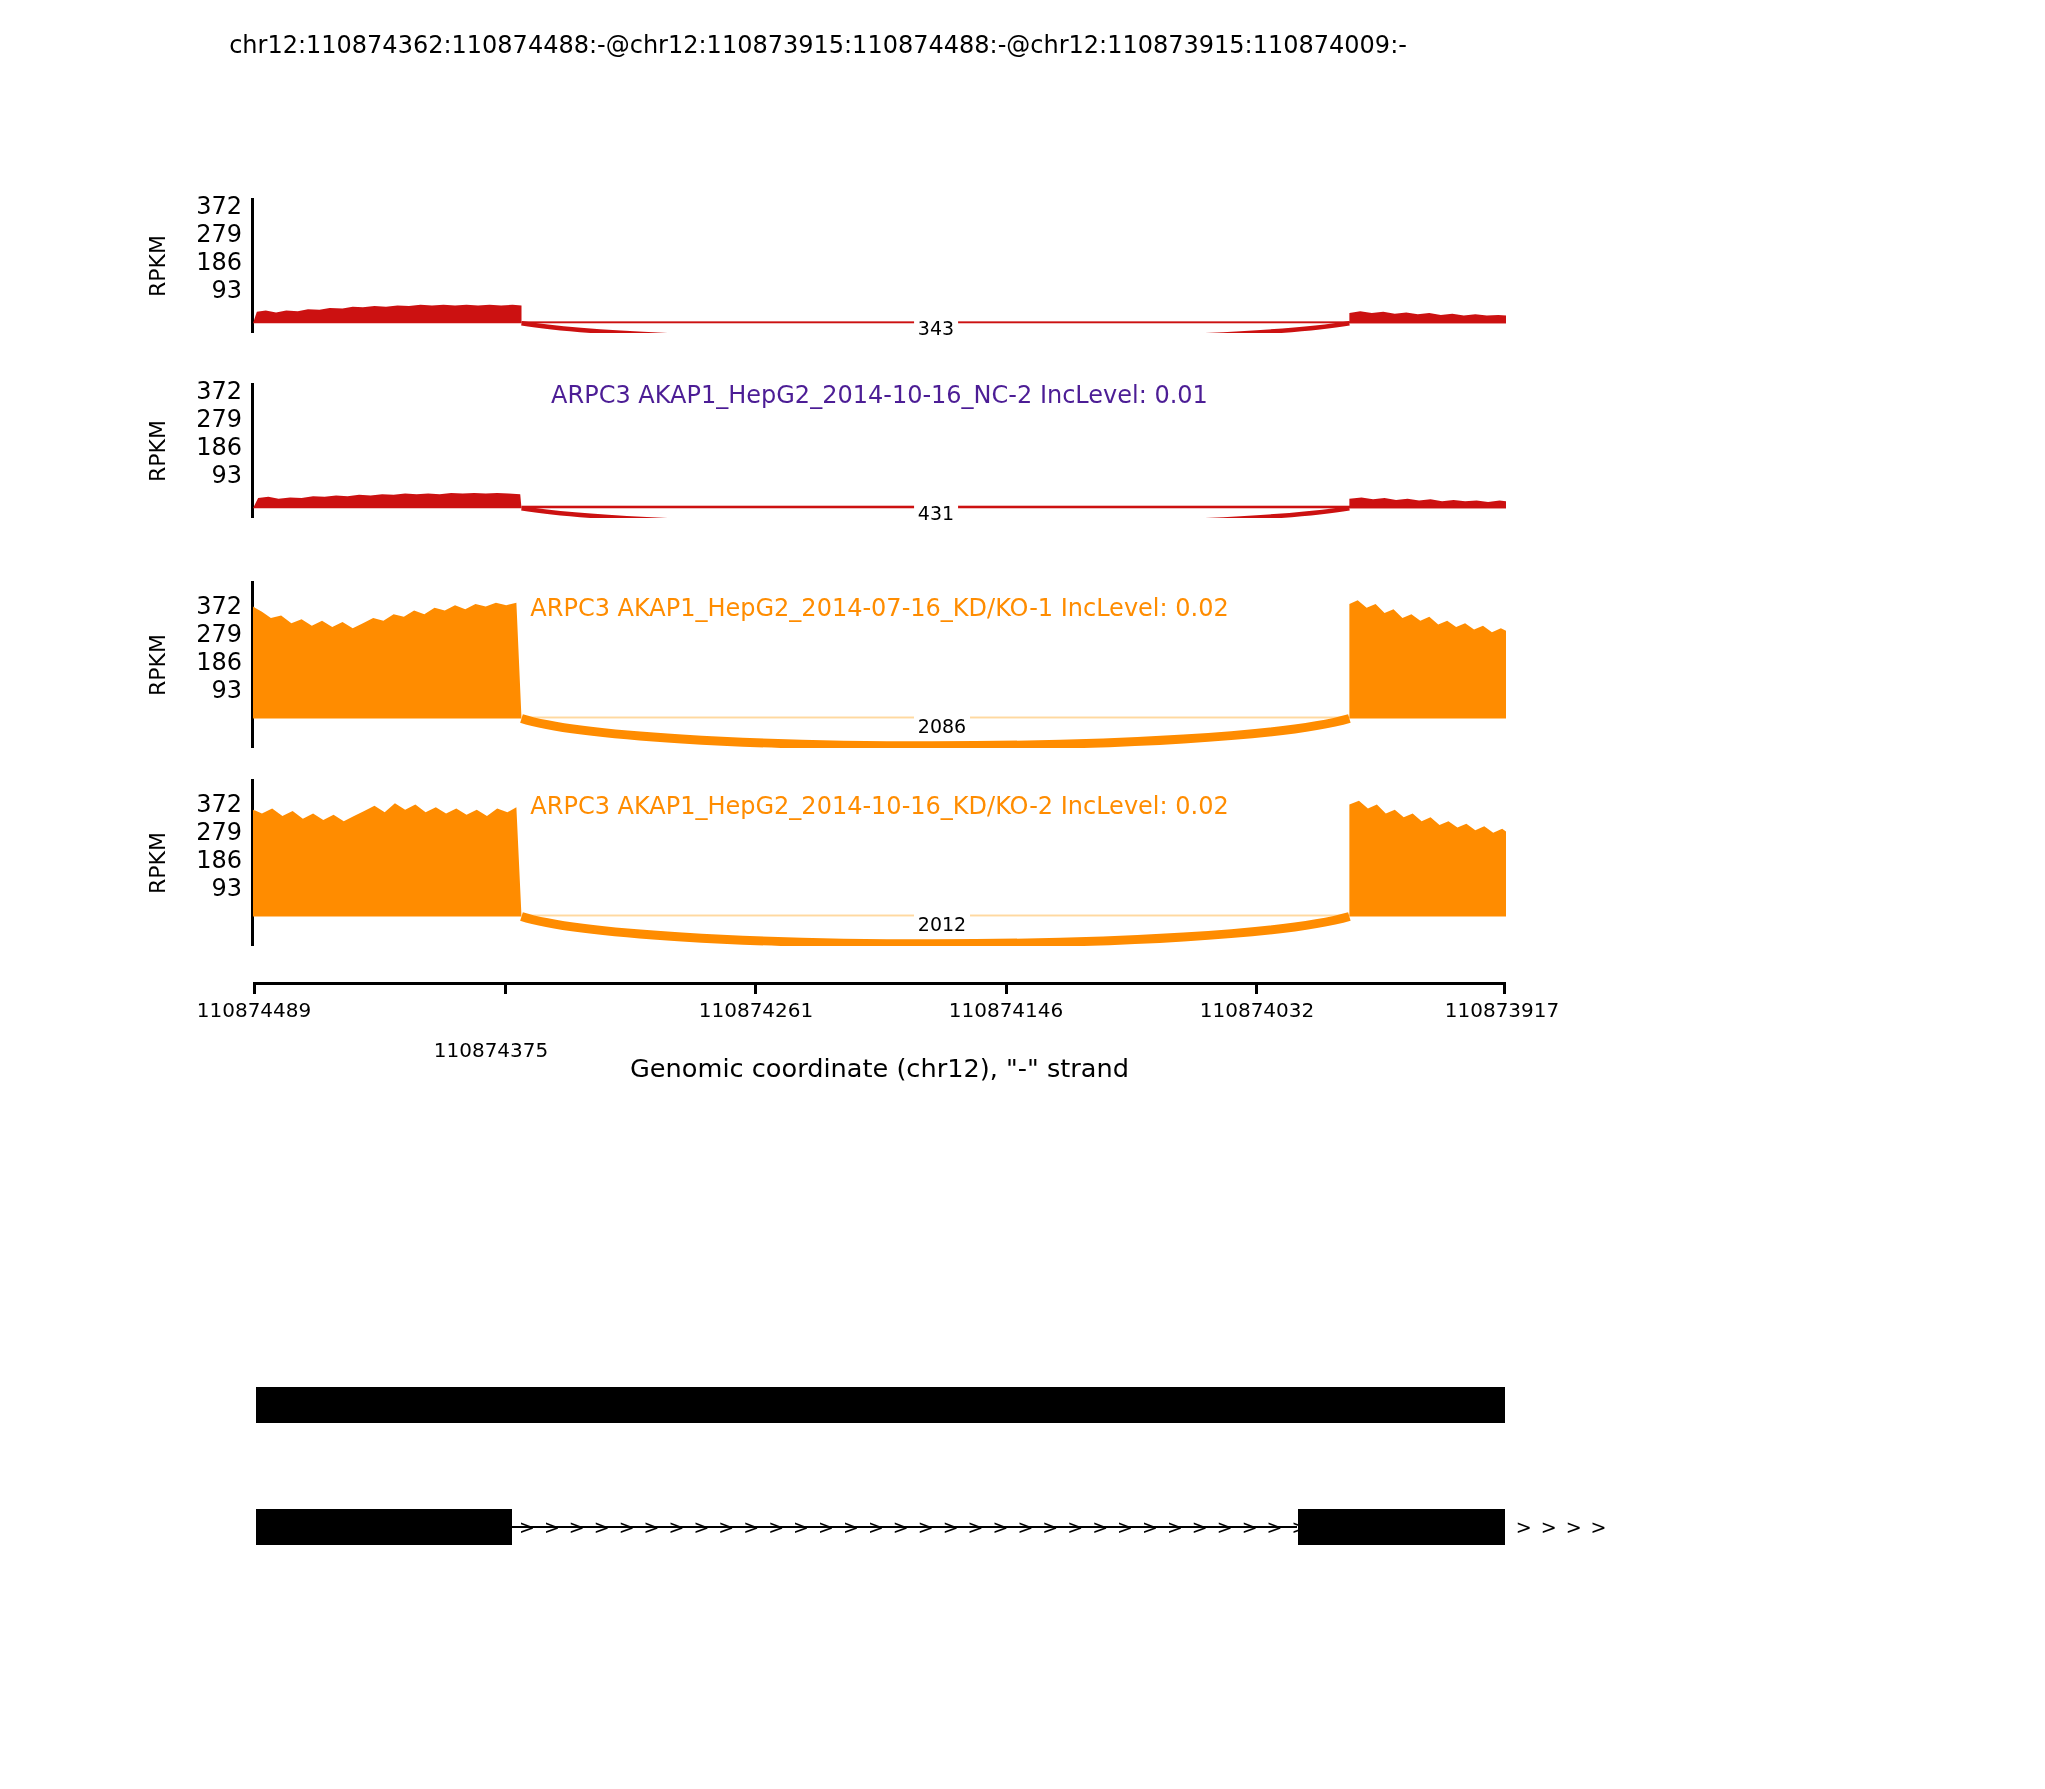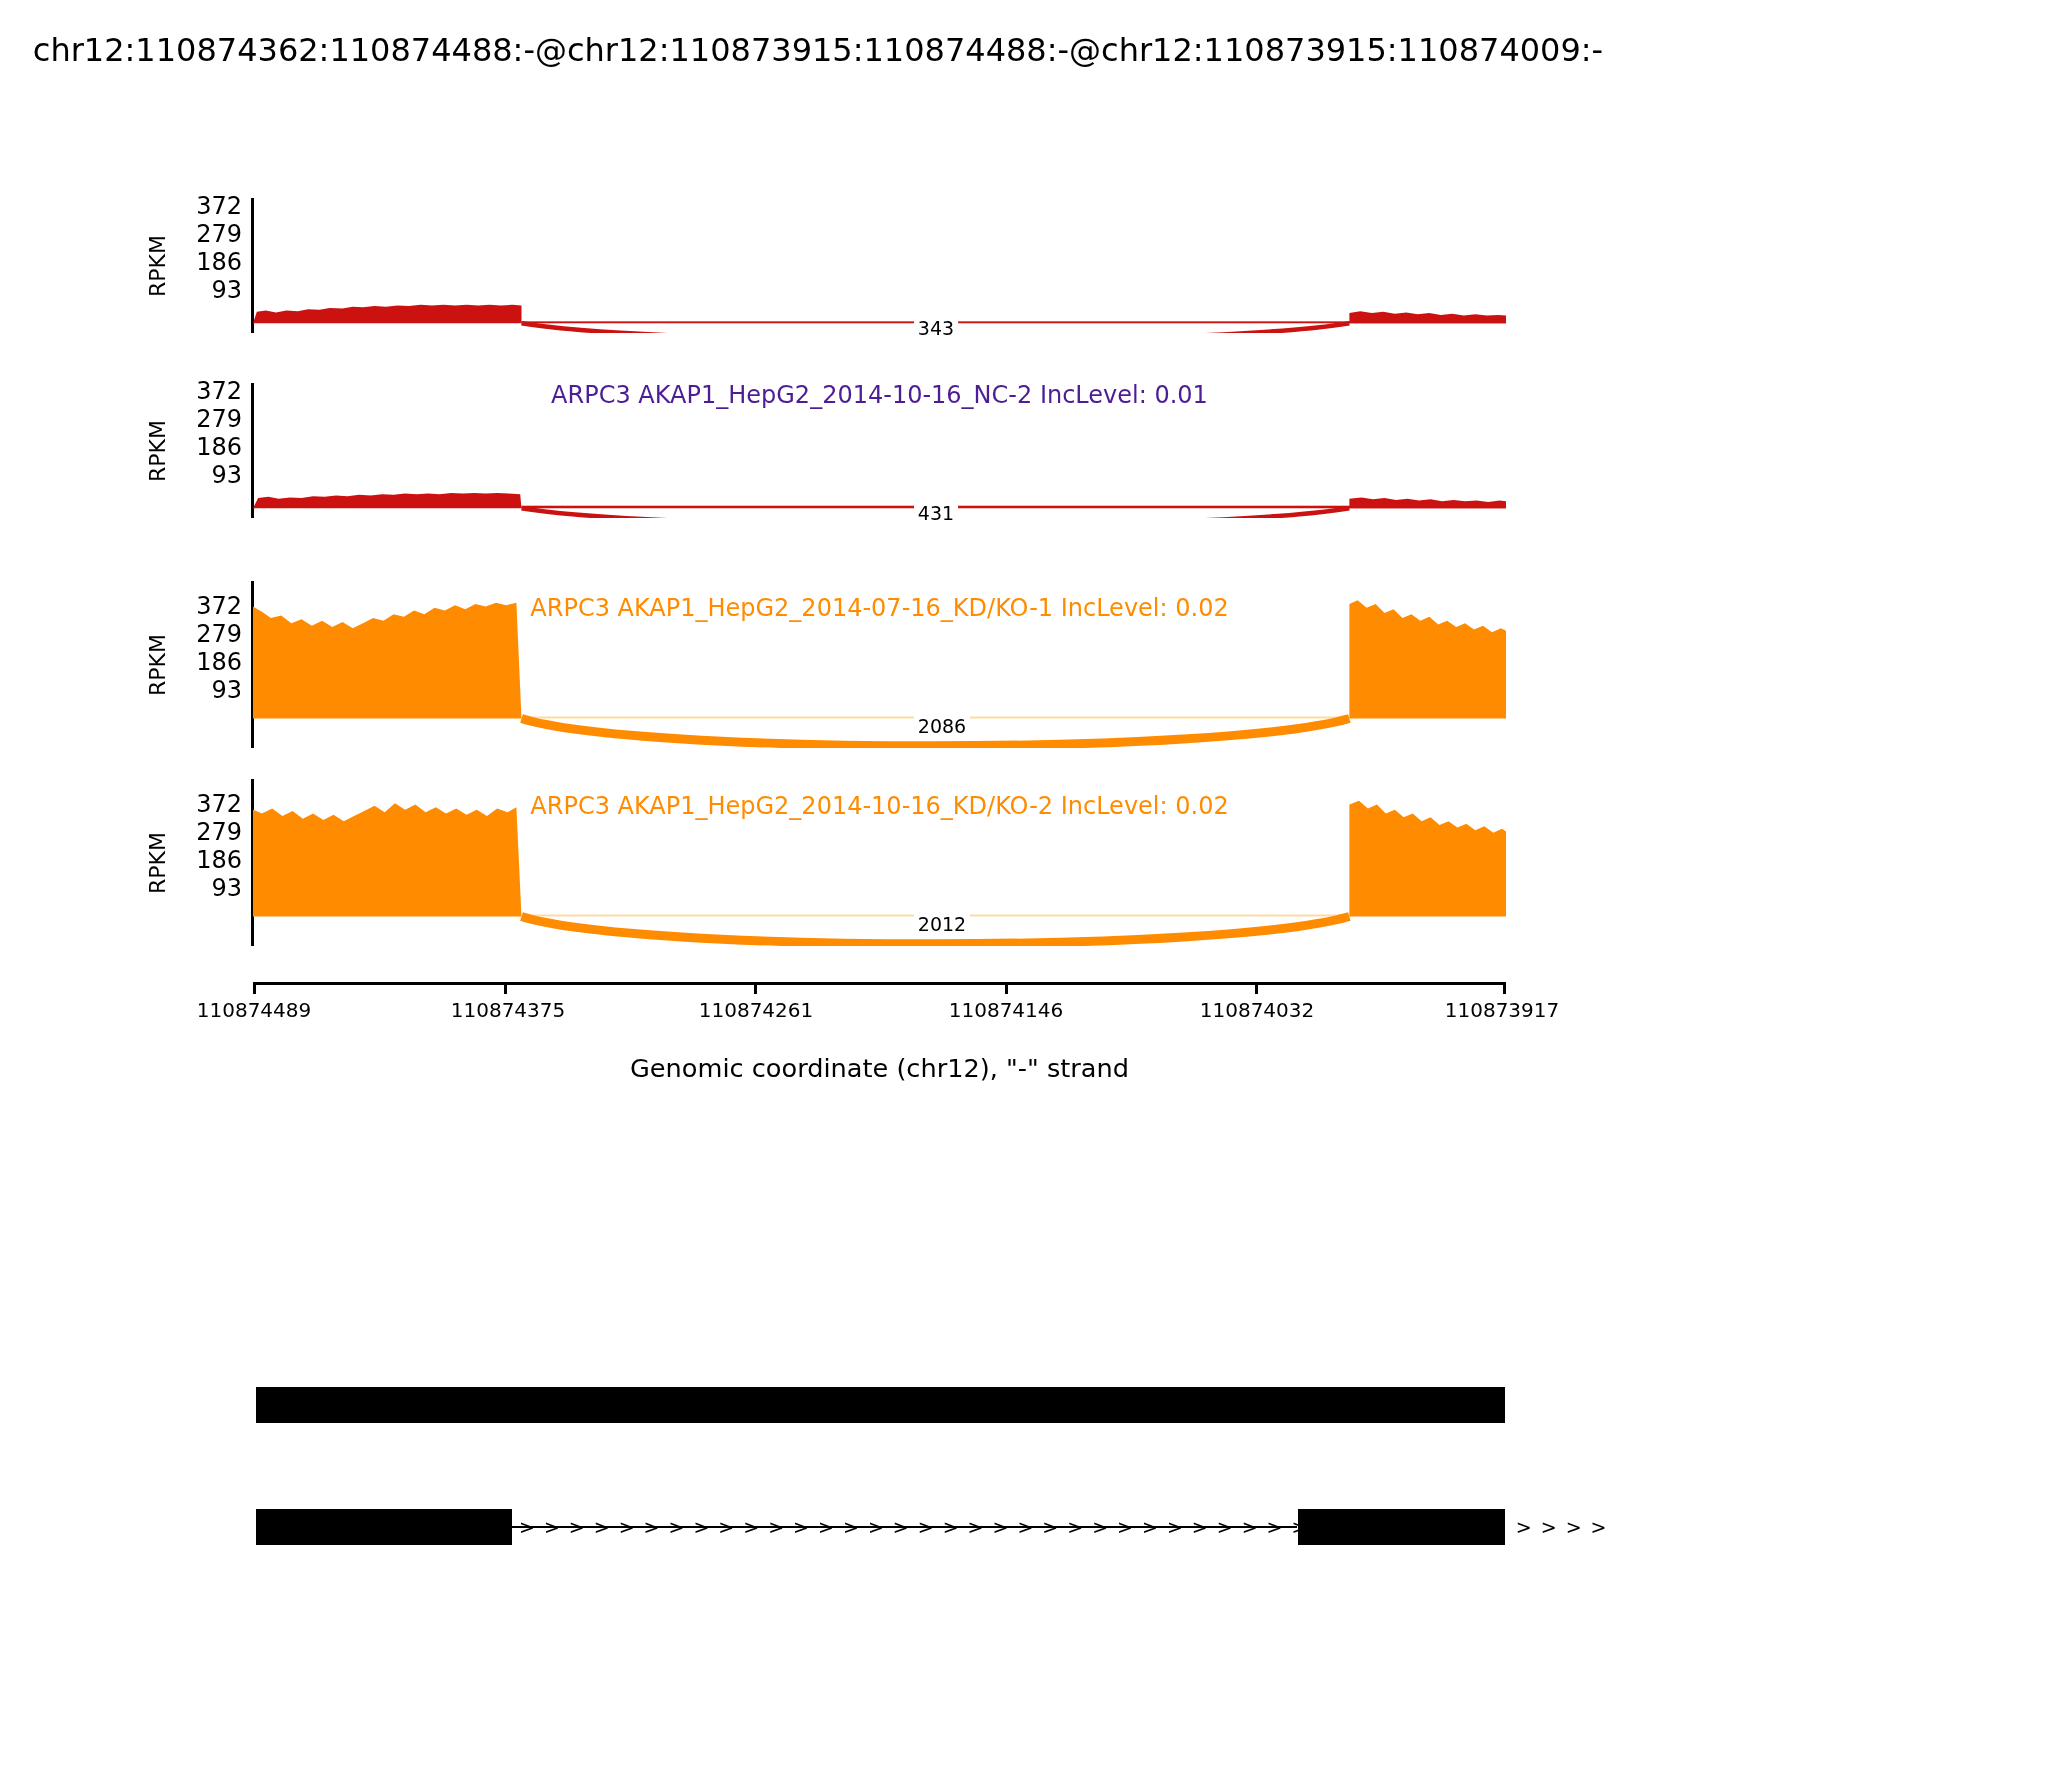--- a/index.html
+++ b/index.html
@@ -14,21 +14,21 @@
     color: #000000;
     overflow: hidden;
     position: relative;
   }
   #page-title {
     position: absolute;
     left: 0;
     top: 31px;
     width: 1636px;
     text-align: center;
-    font-size: 32px;
+    font-size: 24px;
     letter-spacing: 0px;
     color: #000000;
     white-space: nowrap;
   }
 
   
   .track {
     position: absolute;
     left: 0;
     width: 2046px;
@@ -258,21 +258,21 @@
 <div id="xaxis-line"></div>
 
 <div class="xtick-mark" style="left:253px;"></div>
 <div class="xtick-mark" style="left:504px;"></div>
 <div class="xtick-mark" style="left:754px;"></div>
 <div class="xtick-mark" style="left:1005px;"></div>
 <div class="xtick-mark" style="left:1255px;"></div>
 <div class="xtick-mark" style="left:1503px;"></div>
 
 <div class="xtick-label" style="left:254px;">110874489</div>
-<div class="xtick-label" style="left:508px;">110874375</div>
+<div class="xtick-label" style="left:491px;margin-top:40px;">110874375</div>
 <div class="xtick-label" style="left:756px;">110874261</div>
 <div class="xtick-label" style="left:1006px;">110874146</div>
 <div class="xtick-label" style="left:1257px;">110874032</div>
 <div class="xtick-label" style="left:1502px;">110873917</div>
 
 <div id="xaxis-title">Genomic coordinate (chr12), "-" strand</div>
 
 <div class="isoform" style="top:1387px; height:38px;">
   <div class="exon-block" style="left:256px; top:0; width:1249px; height:36px;"></div>
 </div>

